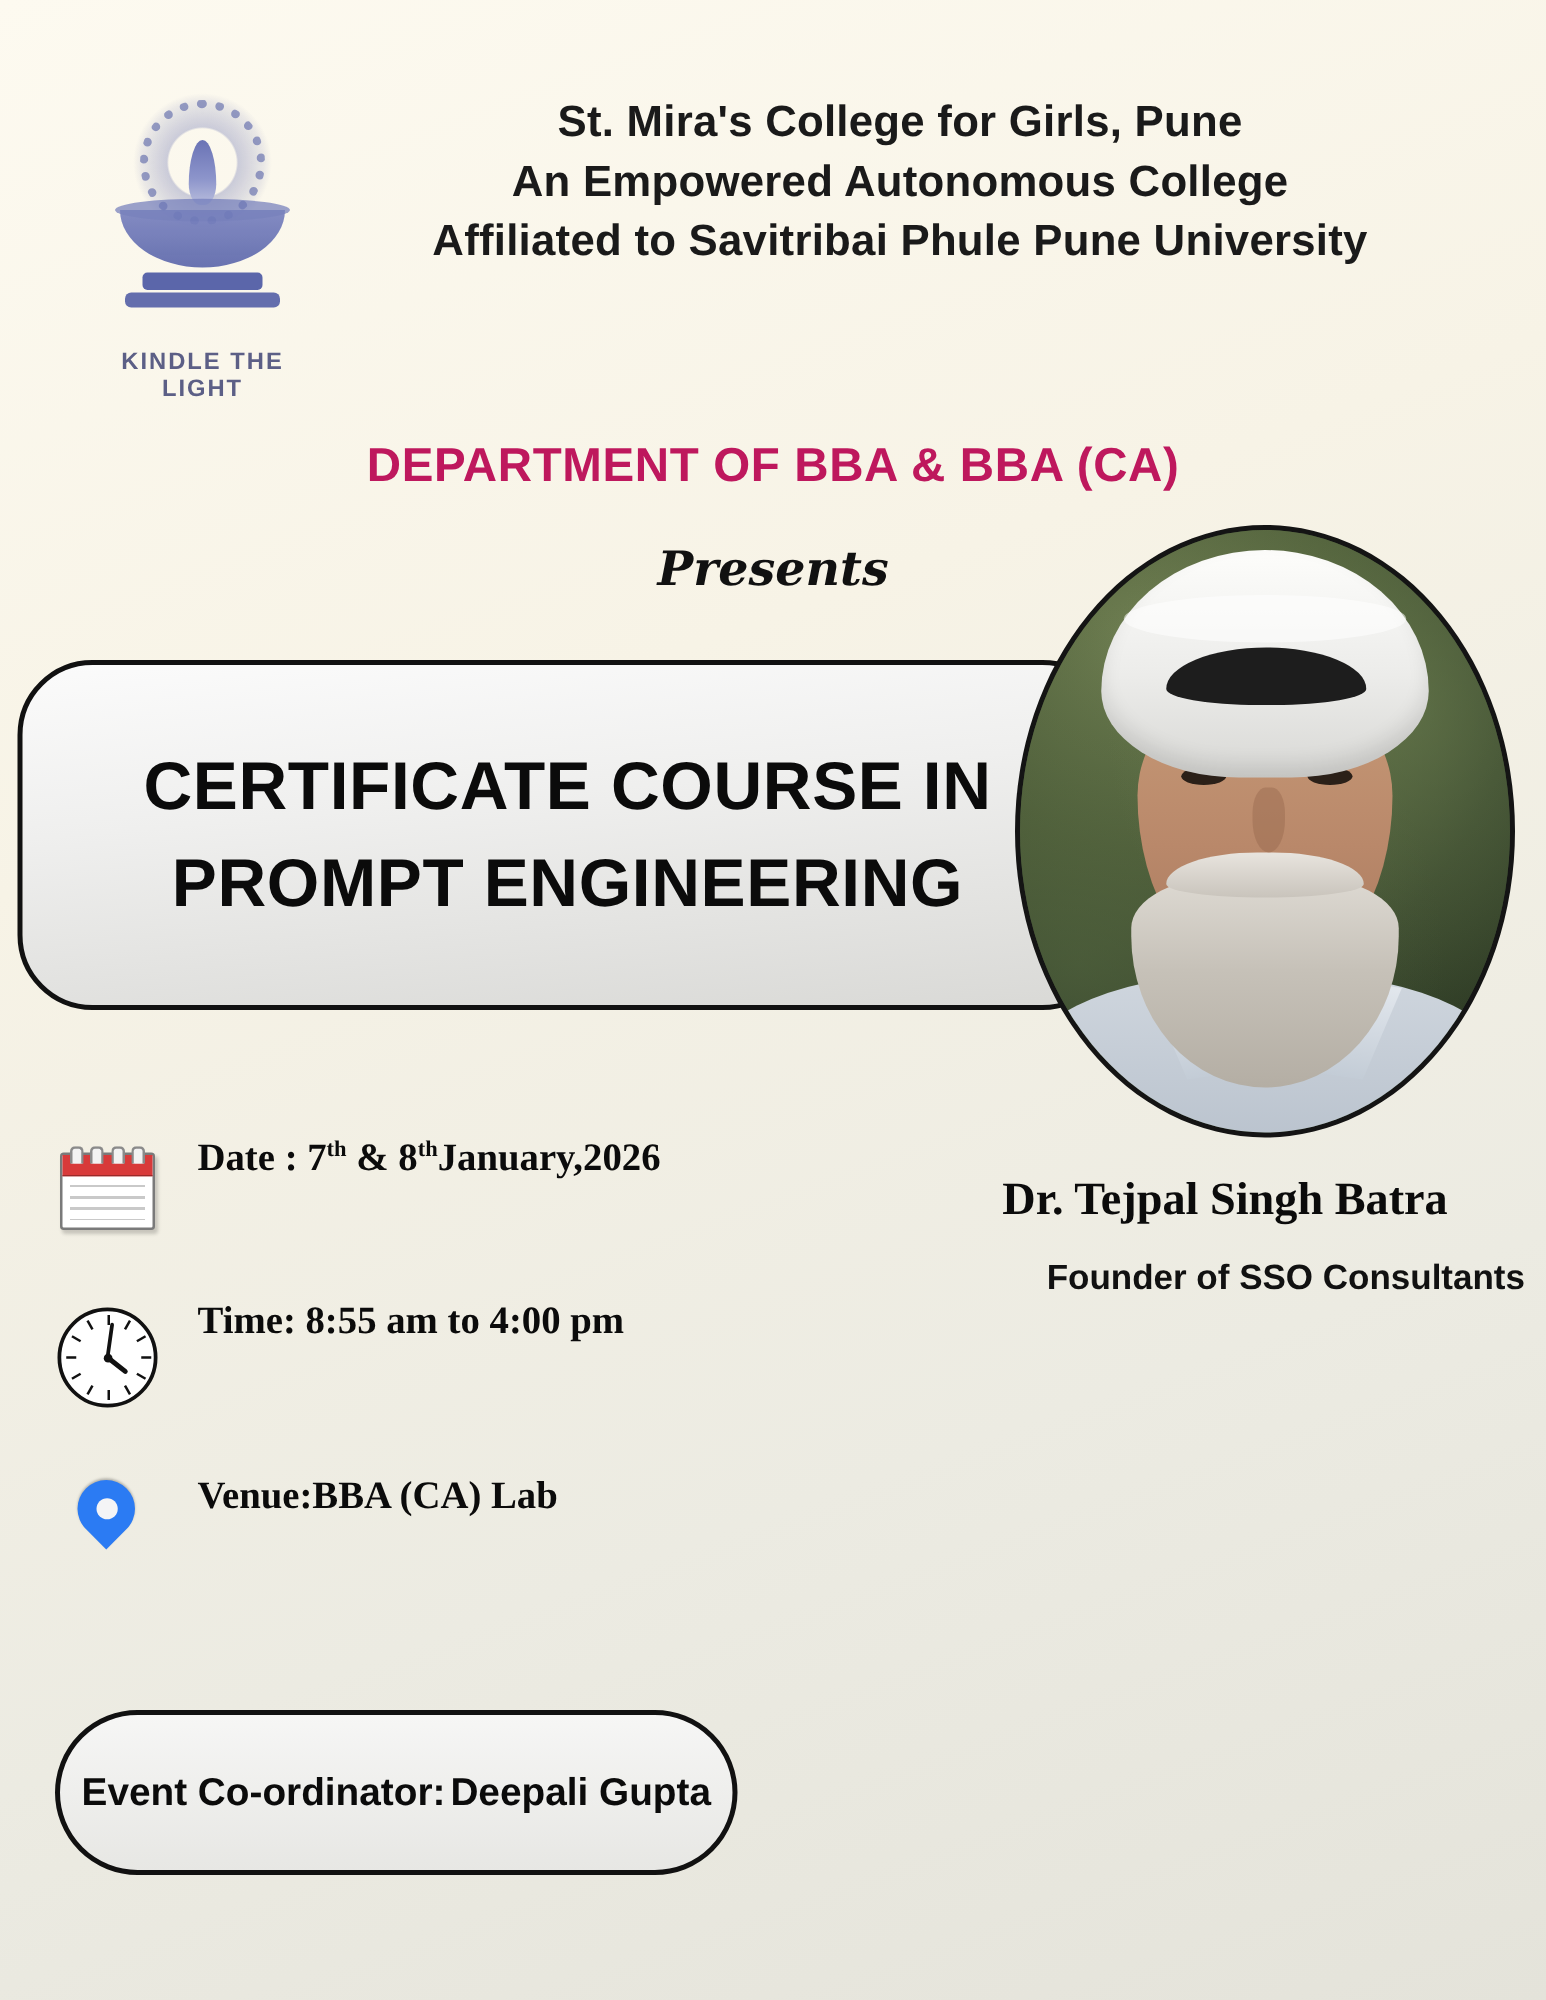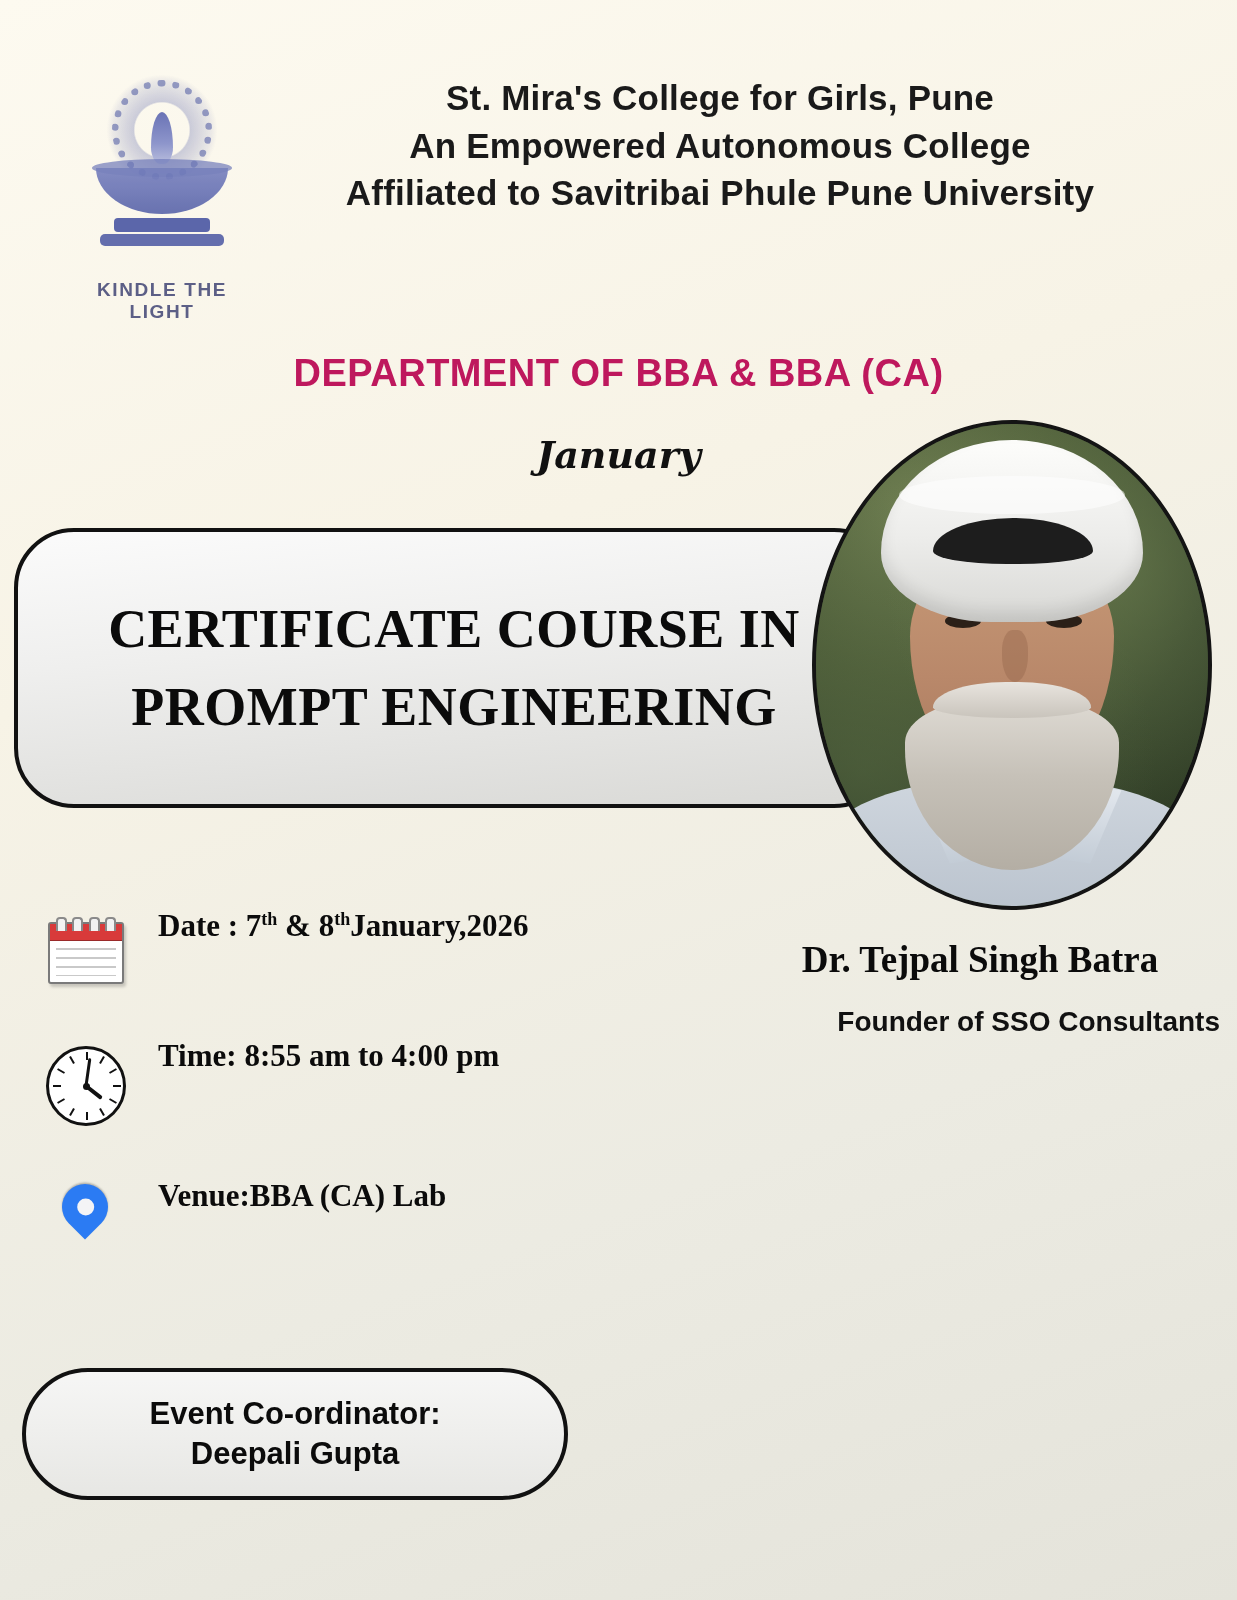--- a/index.html
+++ b/index.html
@@ -176,21 +176,21 @@
     border: 4px solid #111;
     border-radius: 60px;
     background: linear-gradient(175deg, #fbfbfb 0%, #efefee 40%, #d9d9d6 100%);
     box-sizing: border-box;
     display: flex;
     flex-direction: column;
     align-items: center;
     justify-content: center;
   }
   .title-plaque .line {
-    font-family: Liberation Serif, serif;
+    font-family: Liberation Sans, sans-serif;
     font-weight: 700;
     font-size: 54px;
     color: #0b0b0b;
     letter-spacing: 0.5px;
     line-height: 1.45;
     white-space: nowrap;
   }
 
   
   .speaker-photo {
@@ -491,30 +491,30 @@
     width: 17px;
     height: 17px;
     margin: -8.5px 0 0 -8.5px;
     background: #f4f4f6;
     border-radius: 50%;
   }
 
   
   .coordinator {
     position: absolute;
-    left: 22px;
+    left: 44px;
     top: 1368px;
     width: 546px;
     height: 132px;
     border: 4px solid #111;
     border-radius: 70px;
     background: linear-gradient(180deg, #f6f6f5 0%, #e7e7e4 100%);
     box-sizing: border-box;
     display: flex;
-    flex-direction: column;
+    flex-direction: row;
     align-items: center;
     justify-content: center;
     gap: 4px;
   }
   .coordinator div {
     font-size: 31px;
     font-weight: 700;
     color: #0b0b0b;
   }
 </style>
@@ -537,21 +537,21 @@
     </div>
 
     <div class="header-text">
       <div>St. Mira's College for Girls, Pune</div>
       <div>An Empowered Autonomous College</div>
       <div>Affiliated to Savitribai Phule Pune University</div>
     </div>
   </div>
 
   <div class="dept">DEPARTMENT OF BBA &amp; BBA (CA)</div>
-  <div class="dept-sub">January</div>
+  <div class="dept-sub">Presents</div>
 
   <div class="title-plaque">
     <div class="line">CERTIFICATE COURSE IN</div>
     <div class="line">PROMPT ENGINEERING</div>
   </div>
 
   <div class="speaker-photo">
     <div class="photo-bg"></div>
     <div class="shirt"></div>
     <div class="collar-l"></div>

